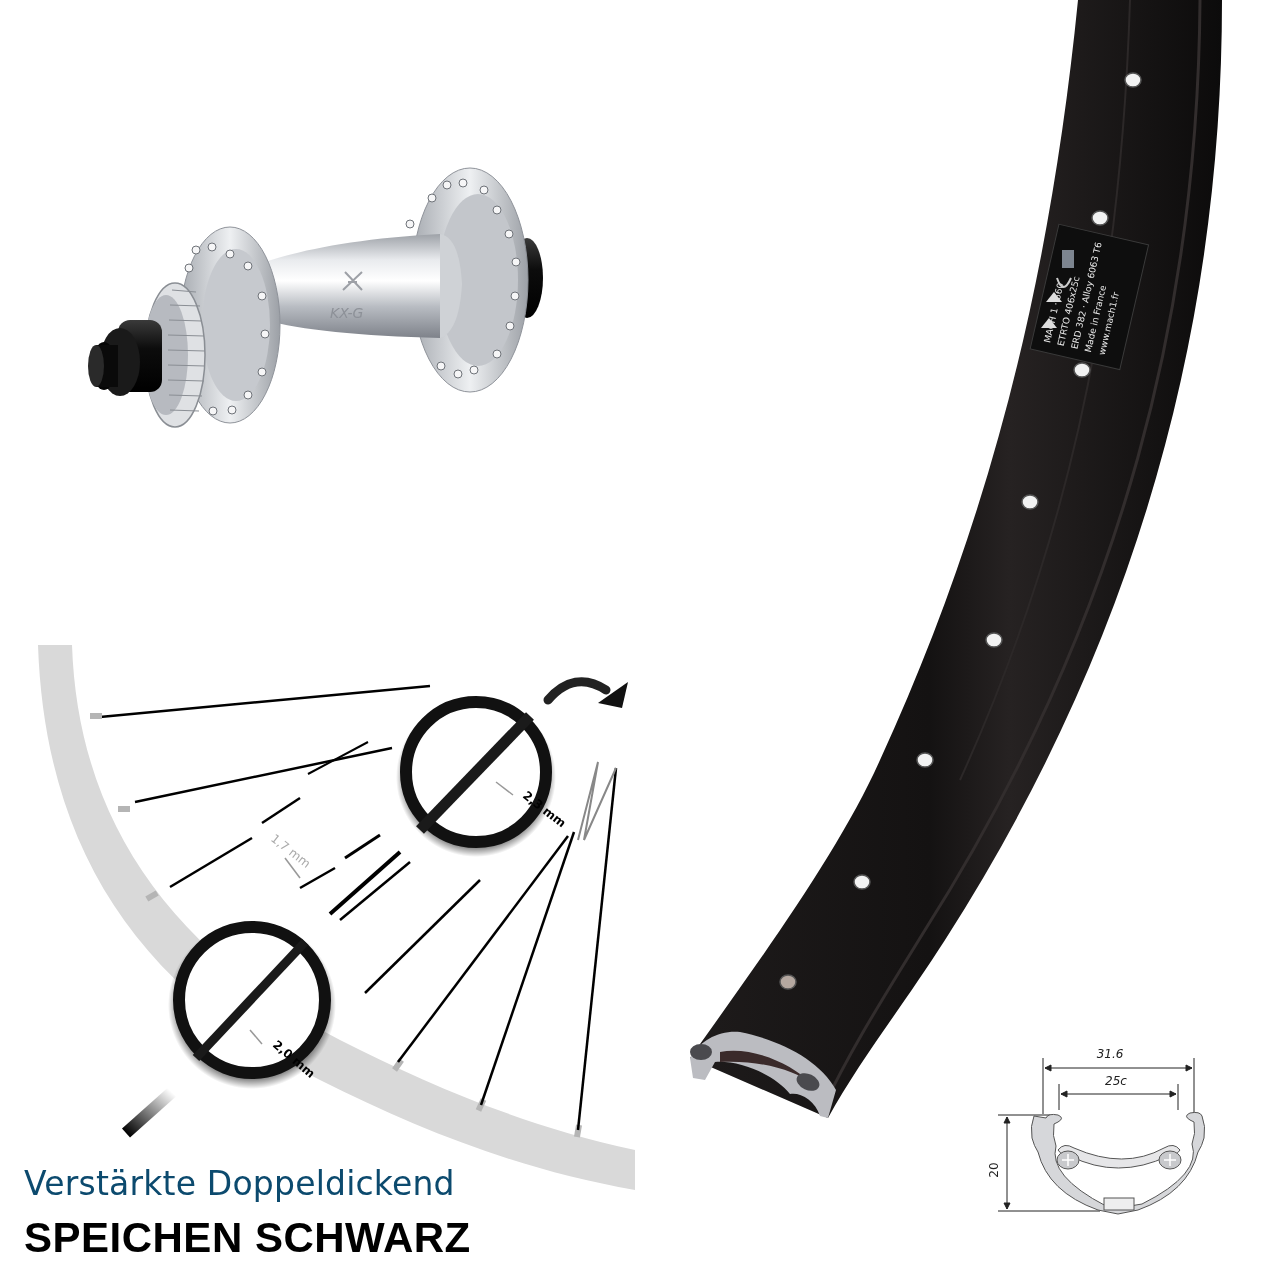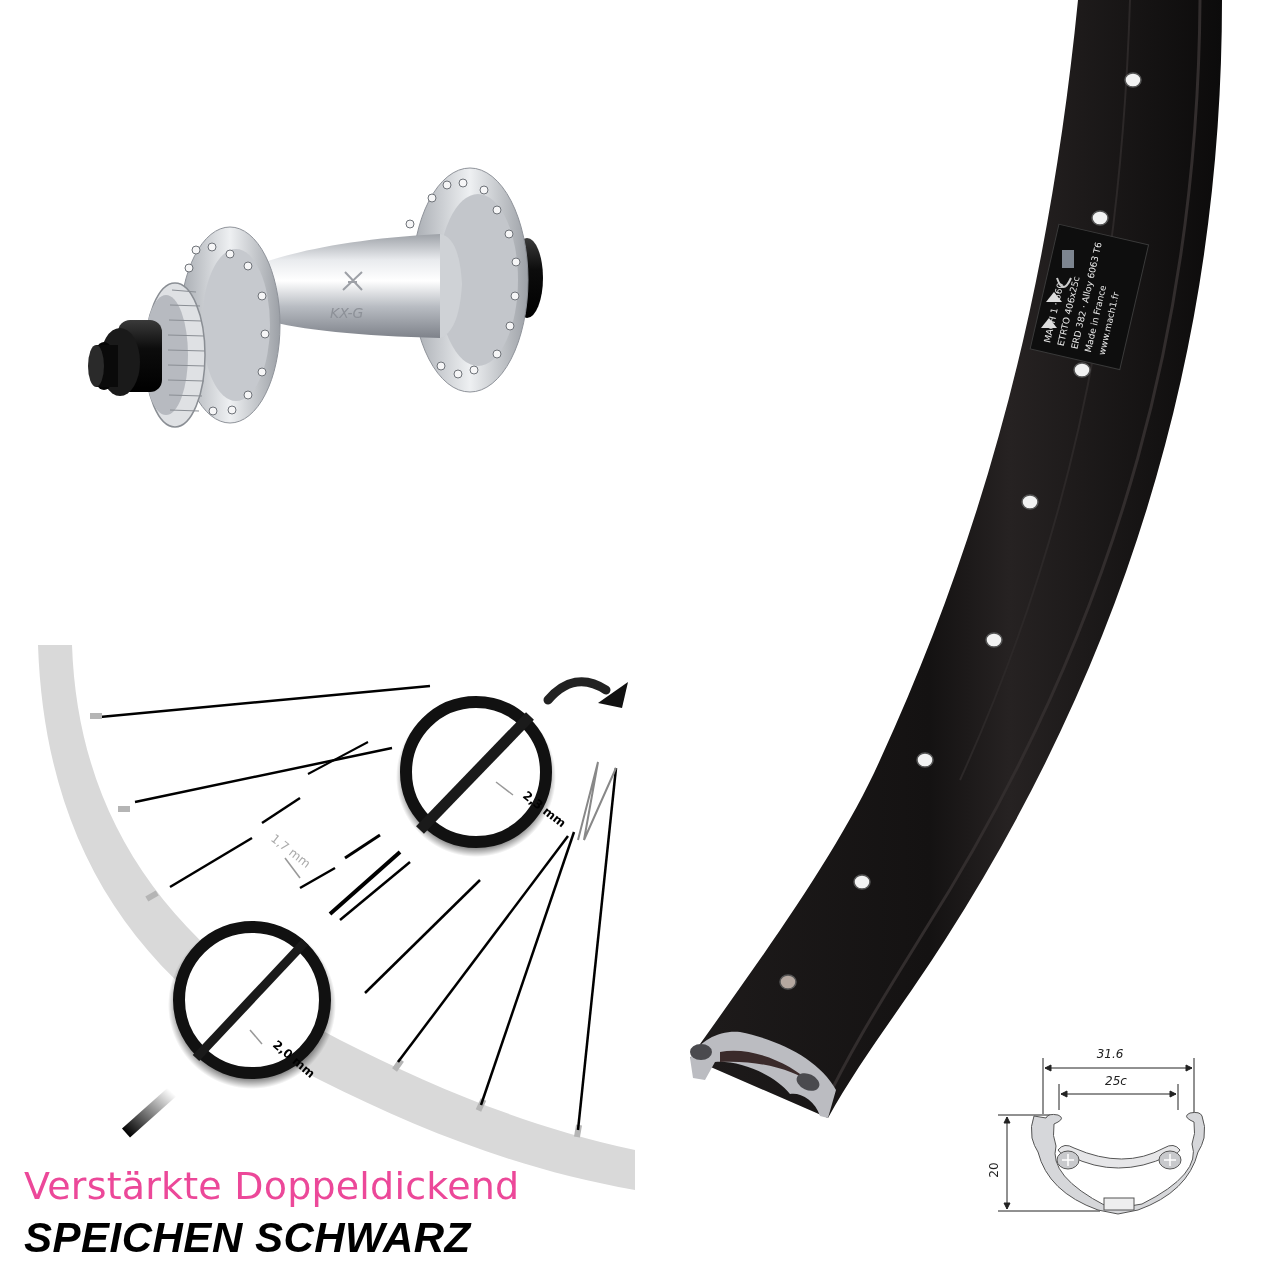--- a/index.html
+++ b/index.html
@@ -1,25 +1,25 @@
 <!DOCTYPE html>
 <html><head>
   <meta charset="utf-8">
   <style>
     html, body { margin: 0; padding: 0; background: #ffffff; }
     body { width: 1280px; height: 1280px; position: relative; overflow: hidden; font-family: "DejaVu Sans", sans-serif; }
     .layer { position: absolute; left: 0; top: 0; width: 1280px; height: 1280px; }
     .caption-line1 {
       position: absolute; left: 24px; top: 1164px;
-      font-family: "DejaVu Sans", sans-serif; font-size: 38px; font-weight: normal;
-      color: #ec4899; letter-spacing: 0.2px; white-space: nowrap;
+      font-family: "DejaVu Sans", sans-serif; font-size: 33px; font-weight: normal;
+      color: #0c4a6e; letter-spacing: 0.2px; white-space: nowrap;
     }
     .caption-line2 {
       position: absolute; left: 24px; top: 1214px;
-      font-family: "Liberation Sans", sans-serif; font-size: 42px; font-weight: bold; font-style: italic;
+      font-family: "Liberation Sans", sans-serif; font-size: 42px; font-weight: bold; 
       color: #000; letter-spacing: 0.5px; white-space: nowrap;
     }
     svg text { font-family: "DejaVu Sans", sans-serif; }
   </style>
 </head>
 <body>
 
 <svg class="layer" viewBox="0 0 1280 1280" xmlns="http://www.w3.org/2000/svg">
   <defs>
     <linearGradient id="hubBody" x1="0" y1="0" x2="0" y2="1">

